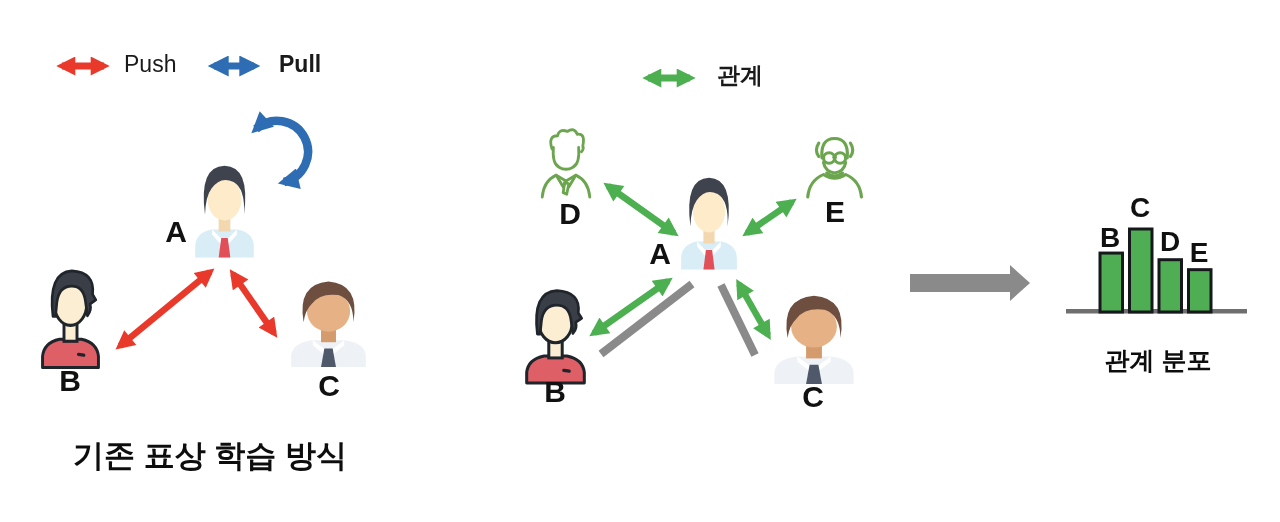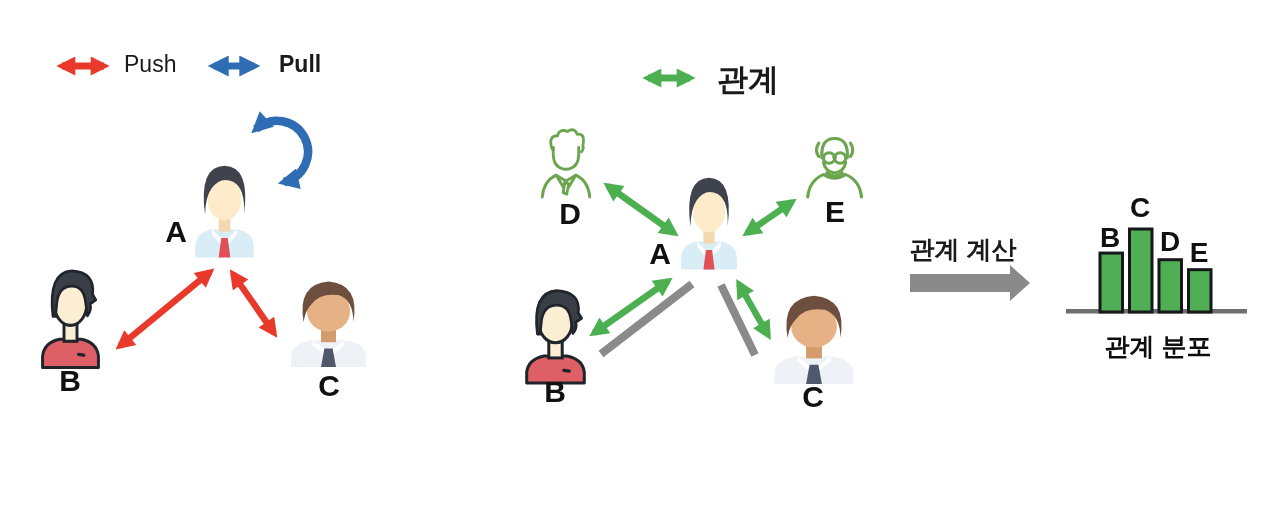--- a/index.html
+++ b/index.html
@@ -4,21 +4,21 @@
 <style>
   html,body { margin:0; padding:0; background:#ffffff; }
   .stage {
     position:relative; width:1280px; height:522px; background:#ffffff;
     font-family:"Liberation Sans","DejaVu Sans",sans-serif; color:#111;
     overflow:hidden;
   }
   .stage svg.overlay { position:absolute; left:0; top:0; }
   .lbl { position:absolute; line-height:1; white-space:nowrap;text-align:right; }
   .legend-word { font-size:23px; font-weight:500; color:#1a1a1a; }
-  .legend-word-kr { font-size:31px; font-weight:700; color:#1a1a1a; }
+  .legend-word-kr { font-size:23px; font-weight:700; color:#1a1a1a; }
   .node-letter { font-size:30px; font-weight:600; color:#111; transform:translateX(-50%); }
   .caption { font-size:31px; font-weight:700; color:#0d0d0d; transform:translateX(-50%); }
   .transform-label { font-size:25px; font-weight:700; color:#1a1a1a; transform:translateX(-50%); }
   .chart-letter { font-size:28px; font-weight:700; color:#111; transform:translateX(-50%); }
   .chart-title { font-size:25px; font-weight:700; color:#0d0d0d; transform:translateX(-50%); }
   .bar { fill:#4fae54; stroke:#16181c; stroke-width:3; }
 </style>
 </head>
 <body>
 
@@ -143,22 +143,22 @@
   <div class="lbl node-letter" style="left:176px; top:217px;">A</div>
   <div class="lbl node-letter" style="left:70px;  top:366px;">B</div>
   <div class="lbl node-letter" style="left:329px; top:371px;">C</div>
 
   <div class="lbl node-letter" style="left:570px; top:199px;">D</div>
   <div class="lbl node-letter" style="left:660px; top:239px;">A</div>
   <div class="lbl node-letter" style="left:835px; top:197px;">E</div>
   <div class="lbl node-letter" style="left:555px; top:377px;">B</div>
   <div class="lbl node-letter" style="left:813px; top:382px;">C</div>
 
-  <div class="lbl transform-label" style="left:963px; top:237px;">관계 계산</div>
 
   <div class="lbl chart-letter" style="left:1110px; top:224px;">B</div>
   <div class="lbl chart-letter" style="left:1140px; top:194px;">C</div>
   <div class="lbl chart-letter" style="left:1170px; top:228px;">D</div>
   <div class="lbl chart-letter" style="left:1199px; top:239px;">E</div>
-  <div class="lbl chart-title" style="left:1158px; top:334px;">관계 분포</div>
+  <div class="lbl chart-title" style="left:1158px; top:348px;">관계 분포</div>
 
+  <div class="lbl caption" style="left:210px; top:440px;">기존 표상 학습 방식</div>
 
 </div>
 
 </body></html>

